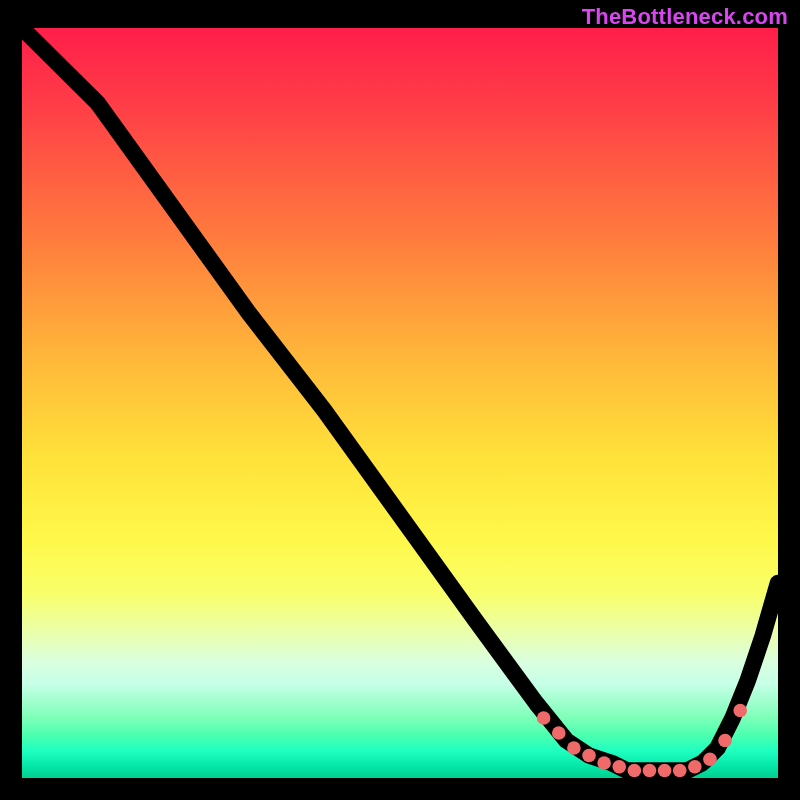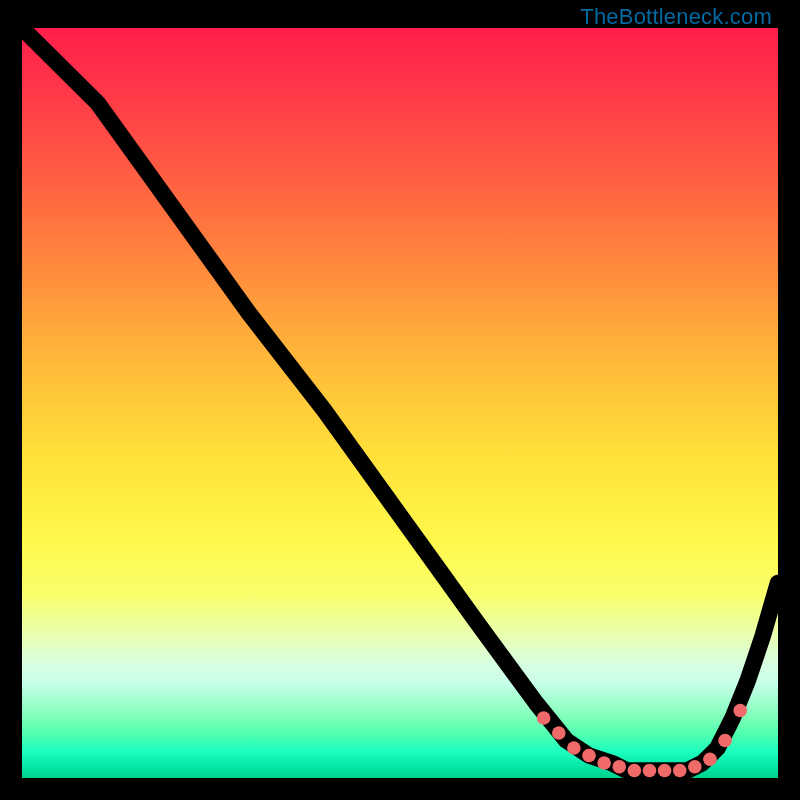--- a/index.html
+++ b/index.html
@@ -7,24 +7,24 @@
     width: 800px;
     height: 800px;
     background: #000;
     font-family: Arial, Helvetica, sans-serif;
     position: relative;
     overflow: hidden;
   }
   .attribution {
     position: absolute;
     top: 4px;
-    right: 28px;
-    color: #0369a1;
+    right: 12px;
+    color: #d946ef;
     font-size: 22px;
-    font-weight: 400;
+    font-weight: 700;
     letter-spacing: 0.2px;
     z-index: 10;
   }
   .frame {
     position: absolute;
     left: 22px;
     top: 28px;
     width: 756px;   
     height: 750px;  
     background: #000;

